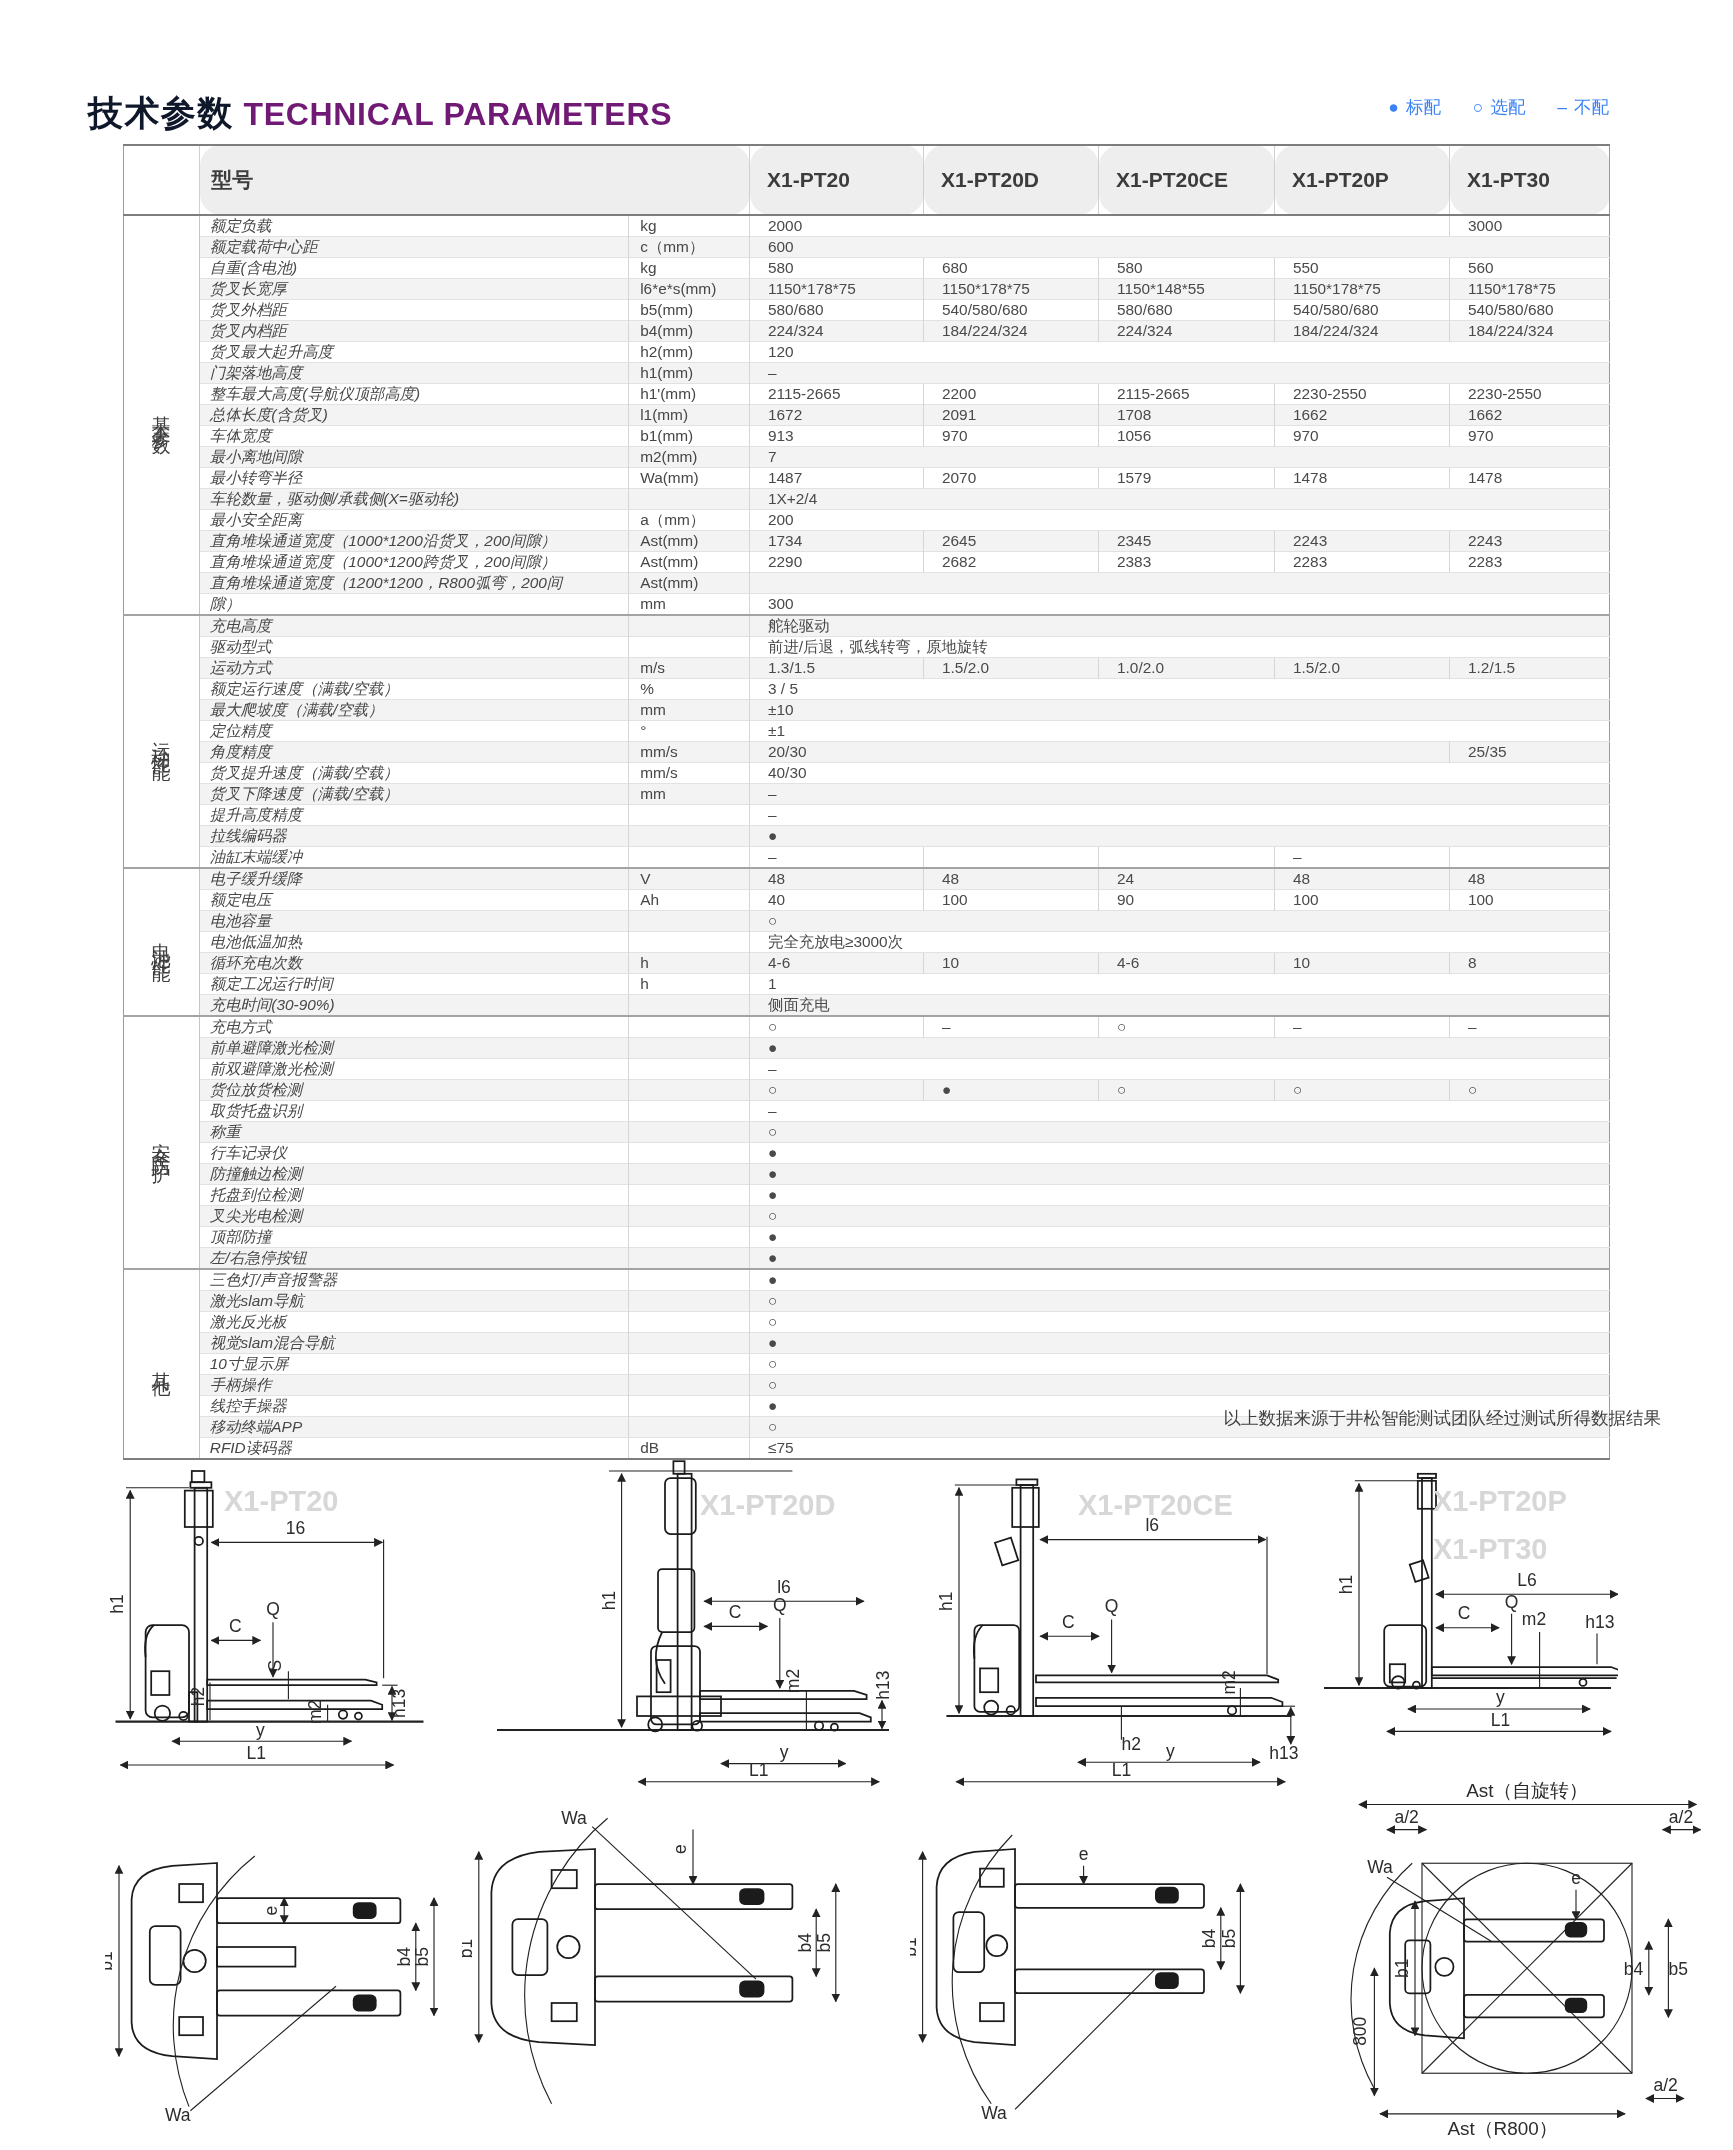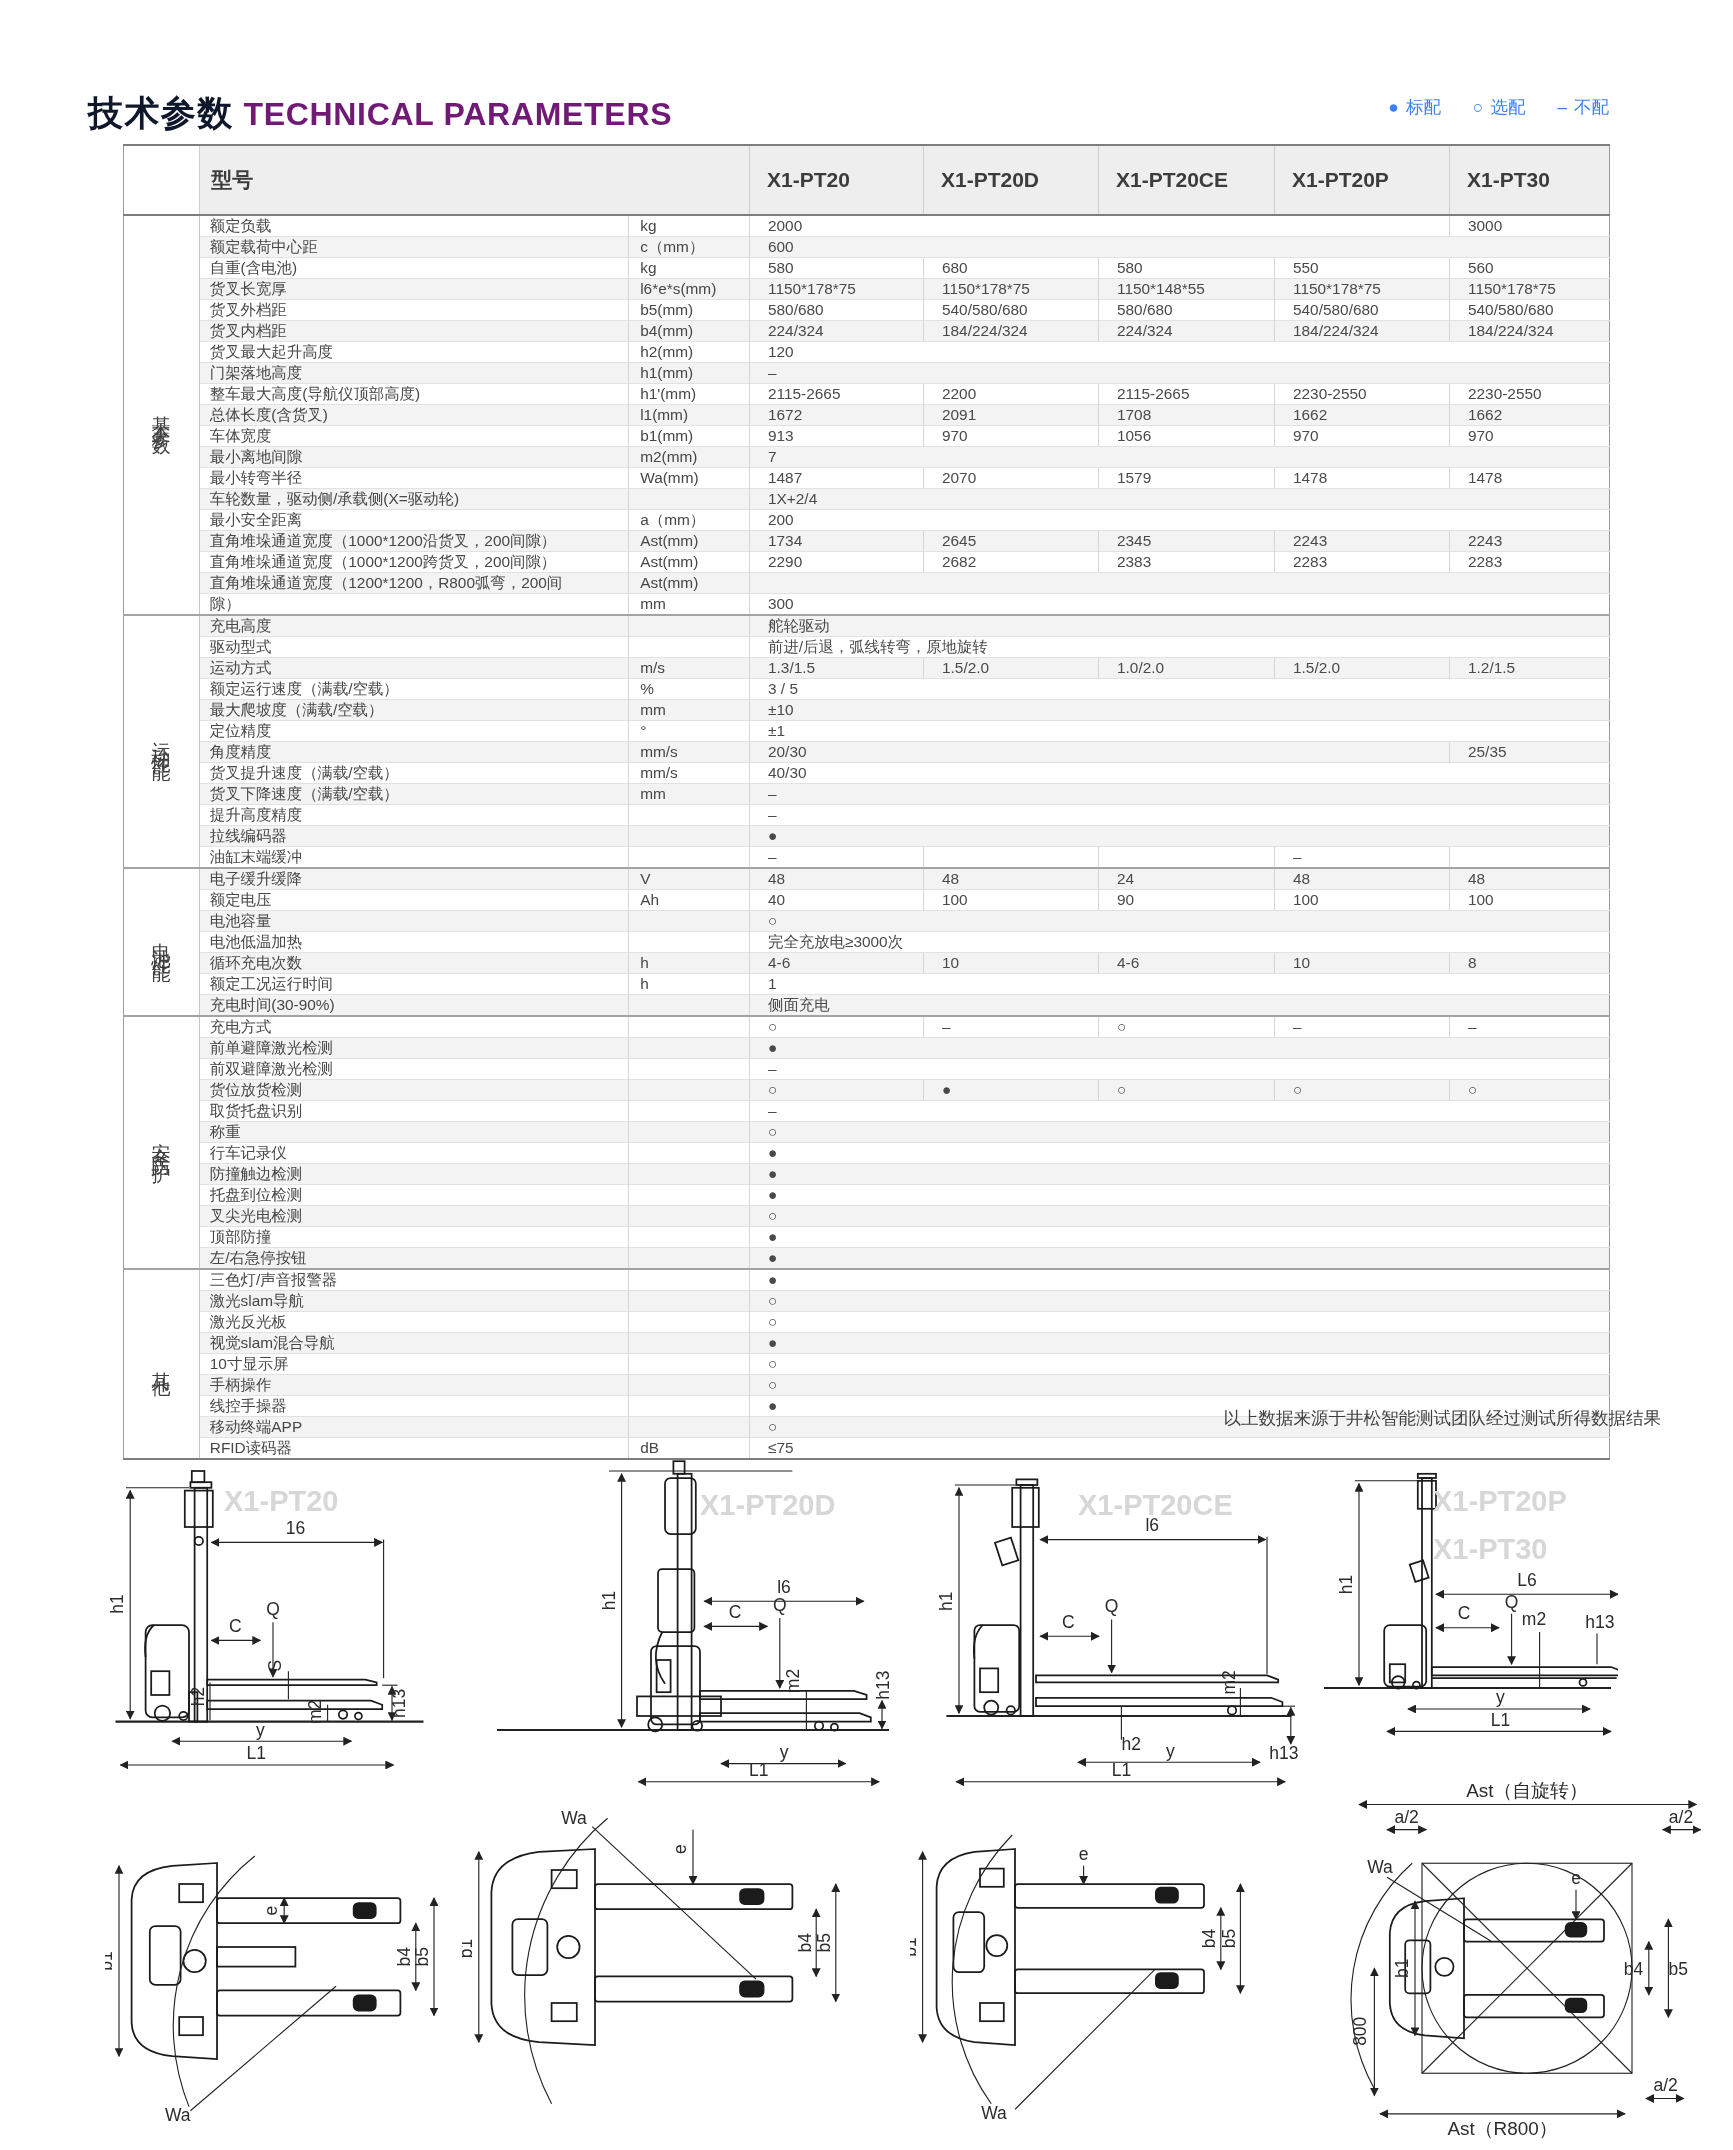--- a/index.html
+++ b/index.html
@@ -14,32 +14,32 @@
   
   .legend{position:absolute;top:95px;right:125px;font-size:17.5px;color:#3b82f6;white-space:nowrap;}
   .legend .item{margin-left:27px;}
   .legend .sym{margin-right:7px;}
 
   
   table.spec{position:absolute;left:123px;top:144px;width:1486px;border-collapse:collapse;table-layout:fixed;
     border-left:1.4px solid #9a9a9a;border-right:1.4px solid #9a9a9a;border-top:2.1px solid #7e7e7e;border-bottom:2.1px solid #7e7e7e;}
   table.spec thead tr{height:70px;}
   table.spec thead th{background:#efeeee;text-align:left;font-size:21px;font-weight:700;color:#3c3c3c;
-    padding:0 0 0 11.2px;border-bottom:2.1px solid #7e7e7e;white-space:nowrap;}
+    padding:0 0 0 11.2px;border-bottom:2.1px solid #7e7e7e;white-space:nowrap;border-radius:21px;}
   table.spec thead th.sec-h{background:#fff;padding:0;}
   table.spec thead th.model{border-left:0.7px solid #cfcfcf;padding-left:17px;}
   table.spec thead th.model-col{border-left:0.7px solid #cfcfcf;}
   table.spec tbody td{height:20px;font-size:15.4px;line-height:1;vertical-align:middle;white-space:nowrap;
     border-top:0.7px solid #e2e2e2;padding:0;overflow:visible;}
   table.spec tbody tr.even td{background:#f4f3f3;}
   table.spec tbody tr.odd td{background:#ffffff;}
   table.spec tbody tr.section-start td{border-top:2.1px solid #a3a3a3;}
   td.sec-cell{text-align:center;vertical-align:middle;background:#fff !important;}
   .sec-text{writing-mode:vertical-rl;text-orientation:upright;font-size:19px;letter-spacing:7px;color:#3d3d3d;display:inline-block;}
-  td.lbl{border-left:0.7px solid #c4c4c4;padding-left:9.8px !important;}
+  td.lbl{border-left:0.7px solid #c4c4c4;padding-left:9.8px !important;font-style:italic;}
   td.unit{border-left:0.7px solid #d6d6d6;padding-left:11.2px !important;}
   td.val{border-left:0.7px solid #d6d6d6;padding-left:18px !important;color:#4a4a4a;}
 
   
   .footnote{position:absolute;top:1406px;right:73px;font-size:17.5px;color:#3f3f3f;white-space:nowrap;}
 
   
   .draw{position:absolute;}
   .draw svg{display:block;width:100%;height:100%;}
   .wm{position:absolute;font-size:29px;font-weight:700;color:#d7d7d7;white-space:nowrap;}

